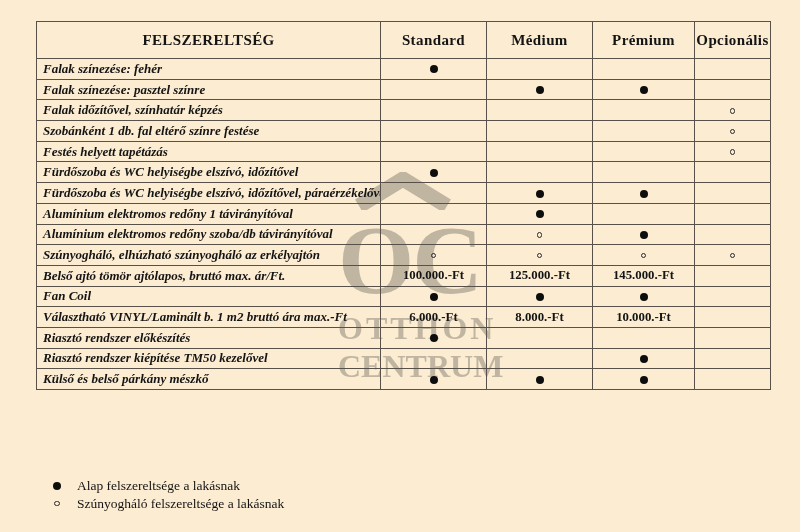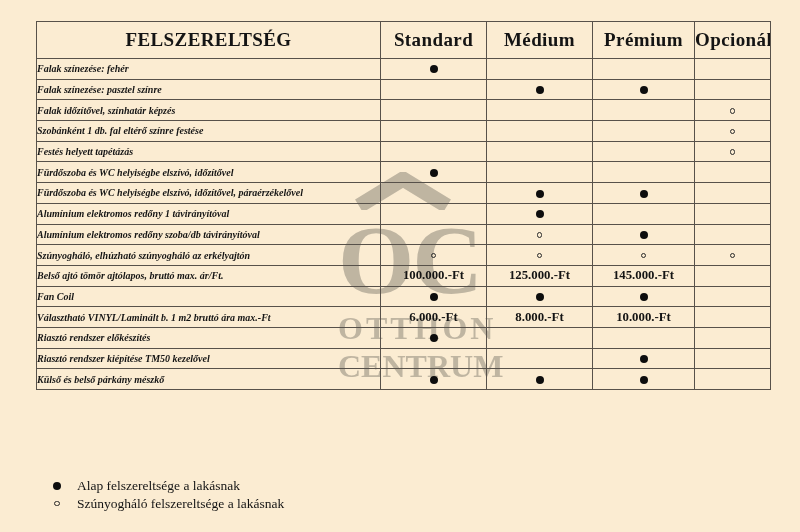--- a/index.html
+++ b/index.html
@@ -40,28 +40,28 @@
     width:734px;border-collapse:collapse;table-layout:fixed;
     background:transparent;
   }
   .equip th,.equip td{
     border:1px solid var(--line);
     padding:0;
     overflow:hidden;white-space:nowrap;
   }
   .equip thead th{
     height:37px;
-    font-size:19px;font-weight:bold;
+    font-size:15px;font-weight:bold;
     text-align:center;vertical-align:middle;
     letter-spacing:.4px;
   }
   .equip tbody td{height:20.7px;vertical-align:middle;}
   .equip td.feature{
-    font-size:10px;font-weight:bold;font-style:italic;
-    text-align:left;
+    font-size:13px;font-weight:bold;font-style:italic;
+    padding-left:6px;text-align:left;
   }
   .equip td.val{text-align:center;font-size:12.8px;font-weight:bold;}
   .dot{display:inline-block;vertical-align:middle;}
   .dot-filled{width:8px;height:8px;border-radius:50%;background:#0d0d0d;}
   .dot-open{width:5.5px;height:5.5px;border:1.4px solid #2a2a2a;border-radius:50%;background:transparent;}
 
   
   .legend{position:absolute;left:50px;top:478px;z-index:2;font-size:13.5px;}
   .legend-row{display:flex;align-items:center;margin-bottom:3px;height:15px;}
   .legend-sym{width:14px;display:flex;justify-content:center;margin-right:13px;}

